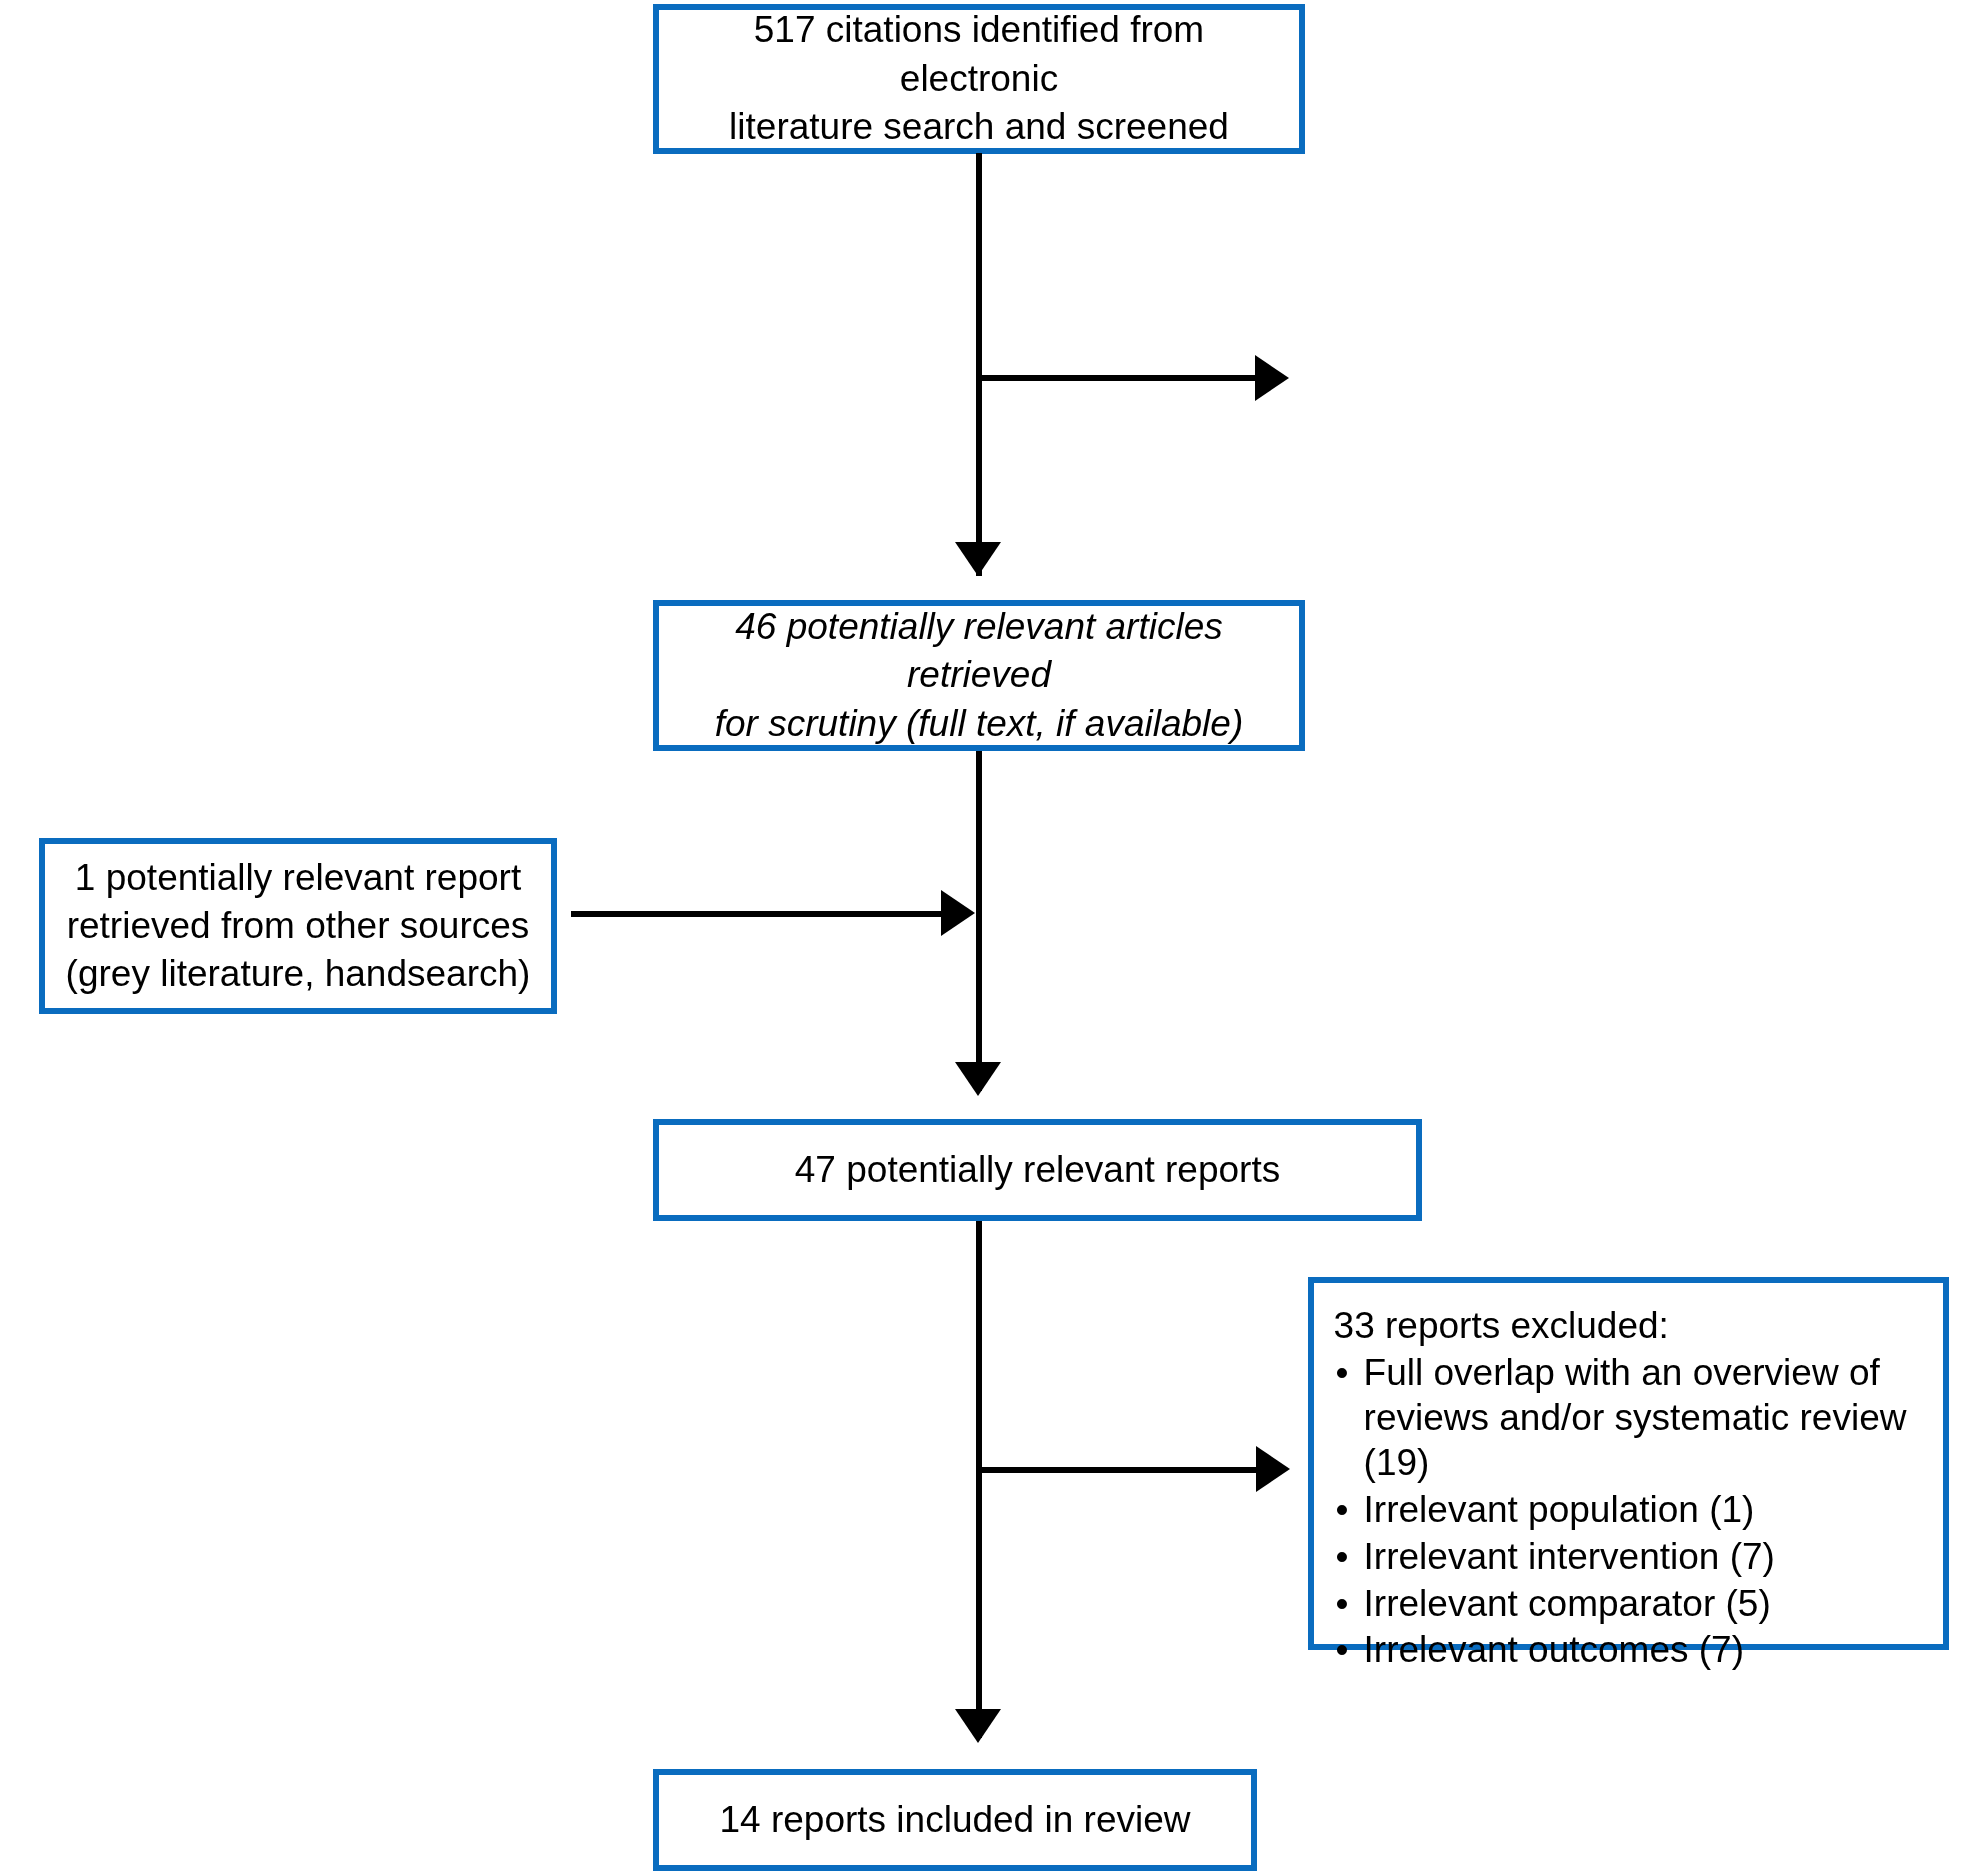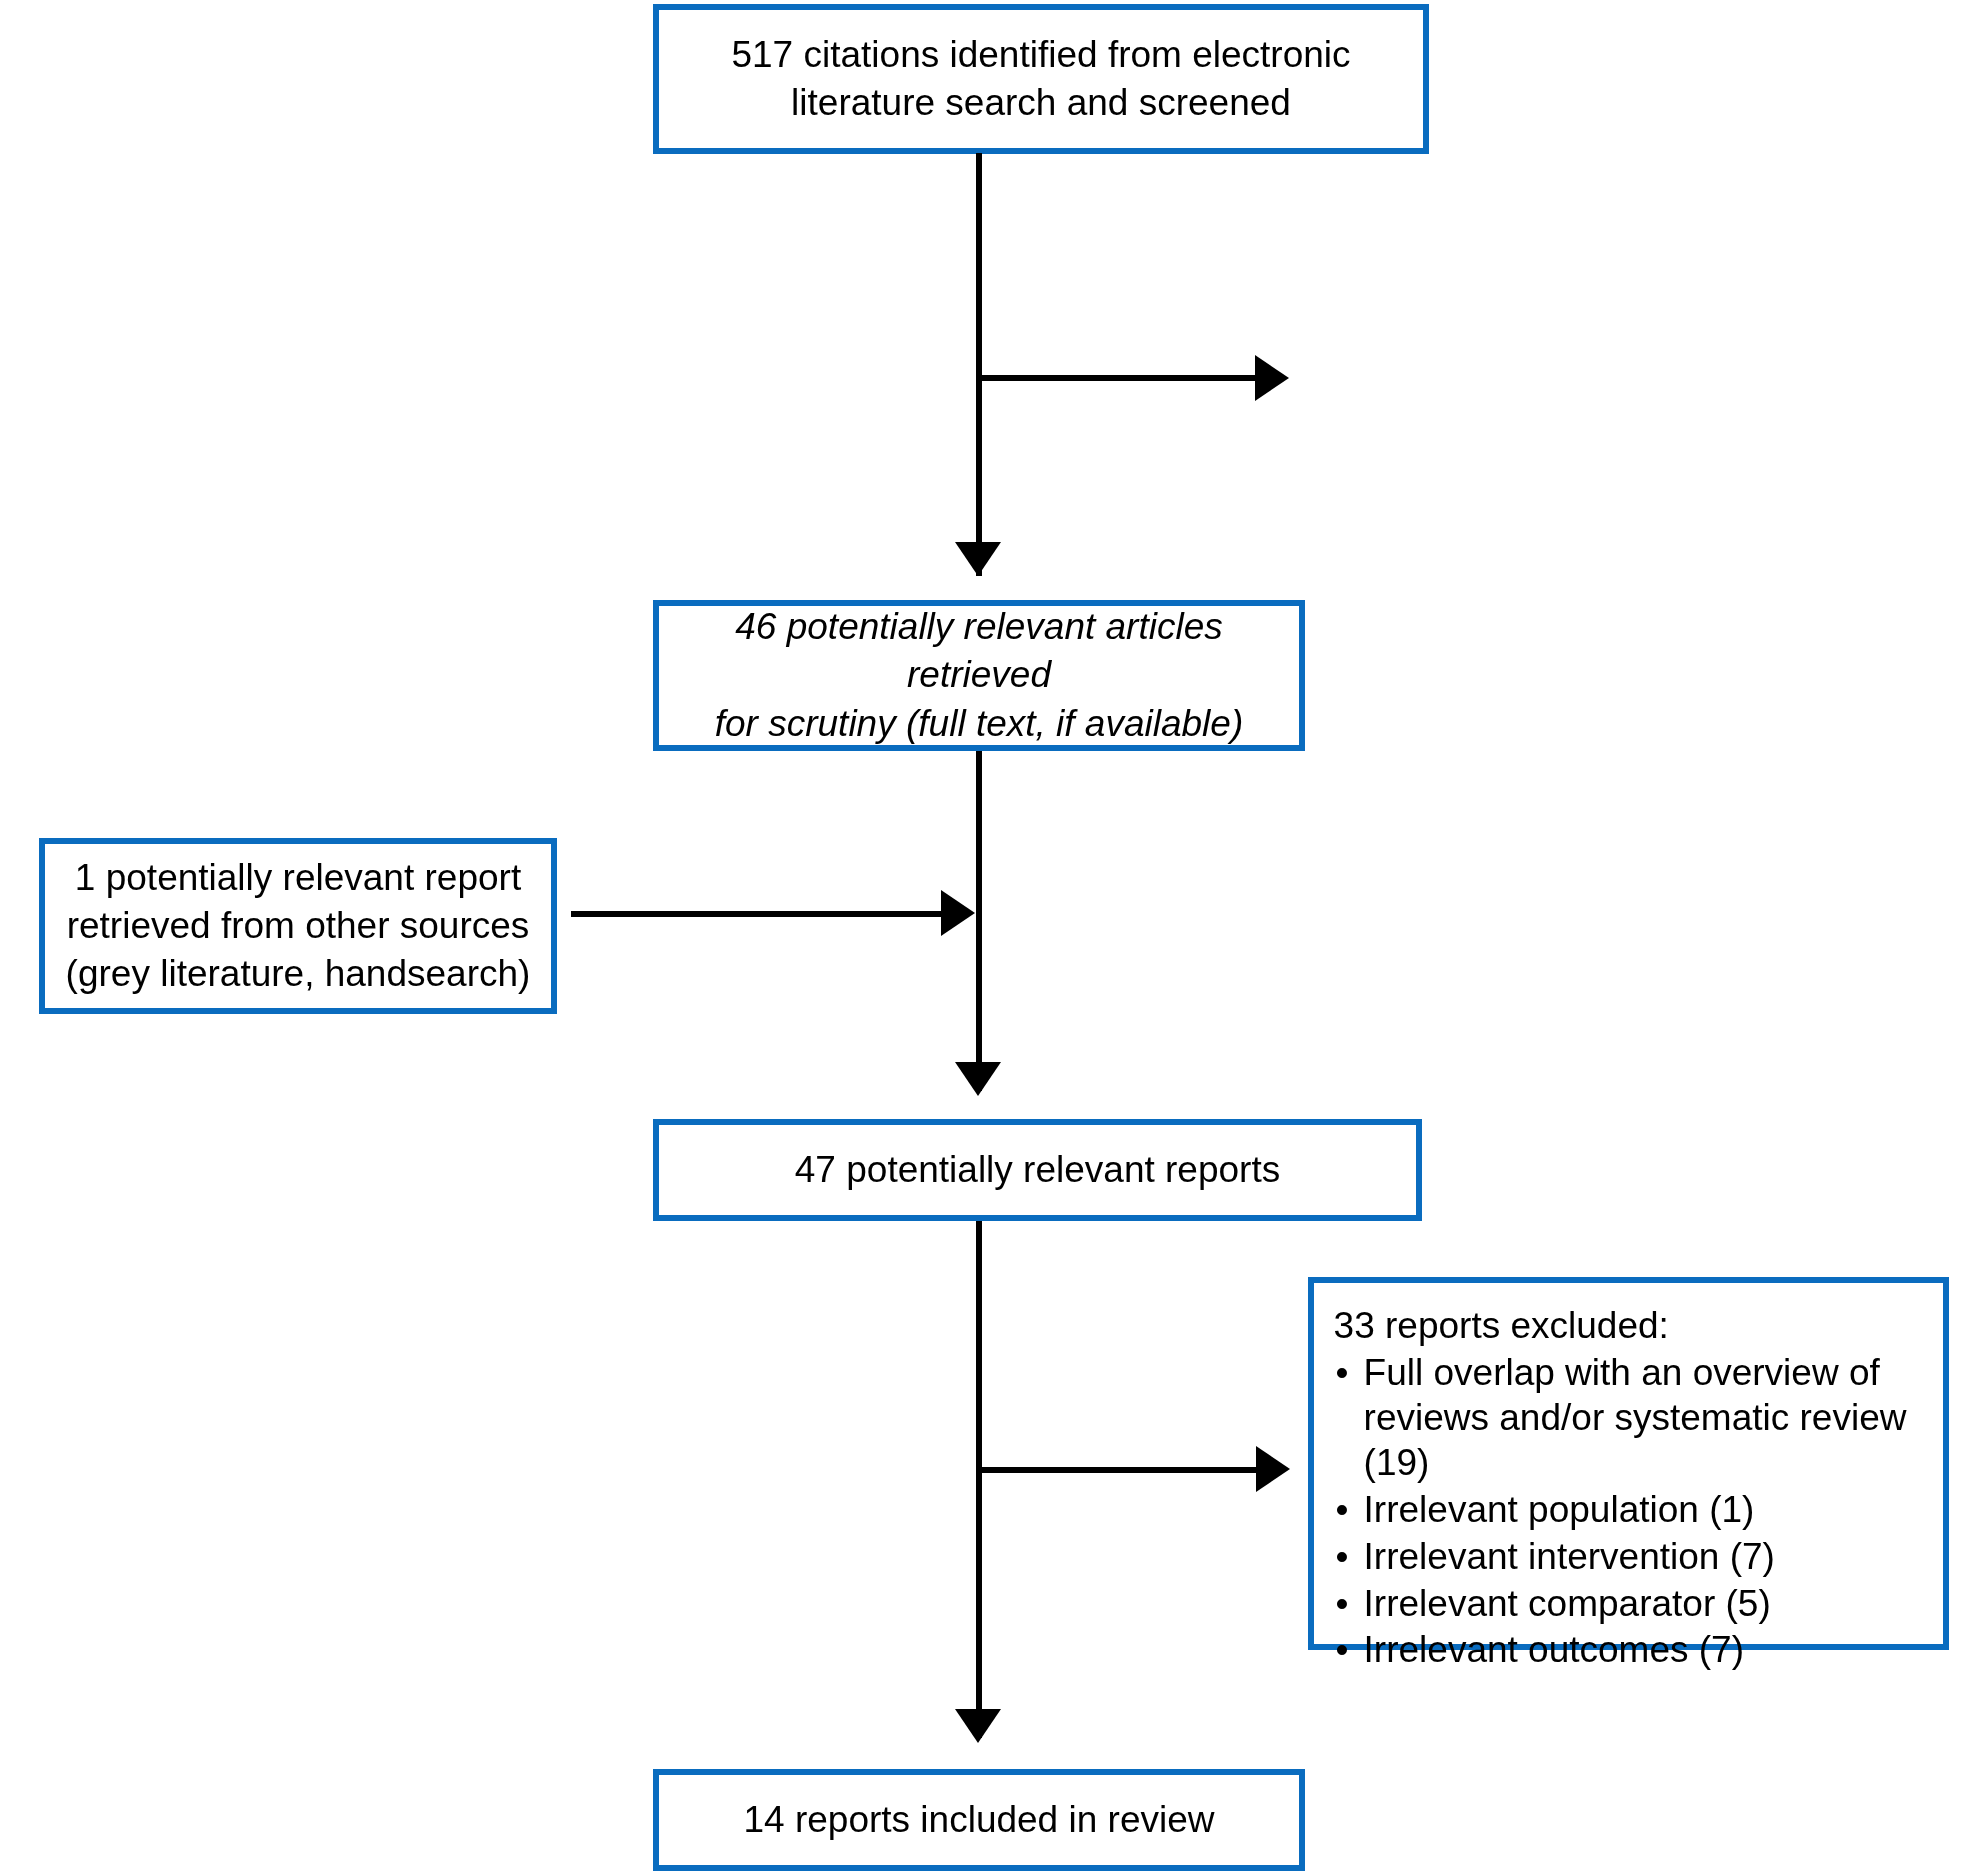--- a/index.html
+++ b/index.html
@@ -94,21 +94,21 @@
     border-top: 23px solid transparent;
     border-bottom: 23px solid transparent;
     border-left: 34px solid #000000;
   }
 </style>
 </head>
 <body>
 
 <div id="canvas">
 
-  <div class="node" style="left:653px; top:3.6px; width:776px; height:150px;">
+  <div class="node" style="left:653px; top:3.6px; width:652px; height:150px;">
     <span class="node-text">517 citations identified from electronic
 literature search and screened</span>
   </div>
 
   <div class="vline" style="left:976px; top:153px; height:423px;"></div>
   <div class="arrow-down" style="left:955px; top:542px;"></div>
 
   <div class="hline" style="left:976px; top:375px; width:285px;"></div>
   <div class="arrow-right" style="left:1255px; top:355px;"></div>
 
@@ -159,18 +159,18 @@
         <span class="bullet">•</span>
         <span>Irrelevant comparator (5)</span>
       </li>
       <li>
         <span class="bullet">•</span>
         <span>Irrelevant outcomes (7)</span>
       </li>
     </ul>
   </div>
 
-  <div class="node" style="left:653px; top:1769px; width:652px; height:102px;">
+  <div class="node" style="left:653px; top:1769px; width:604px; height:102px;">
     <span class="node-text">14 reports included in review</span>
   </div>
 
 </div>
 
 
 </body></html>

